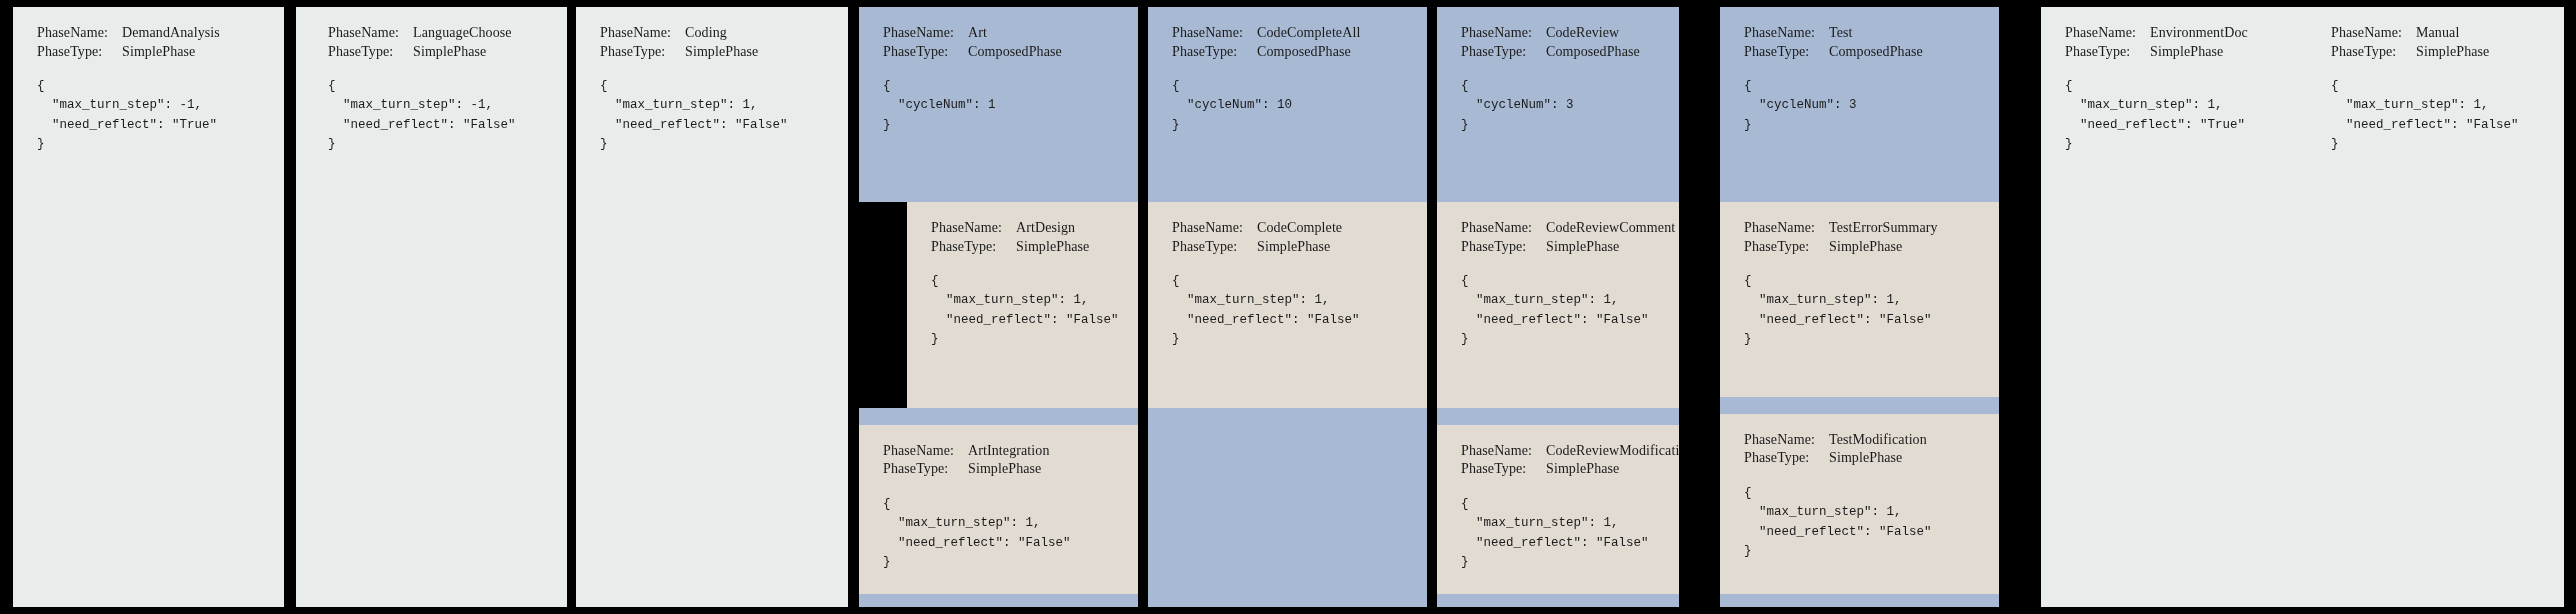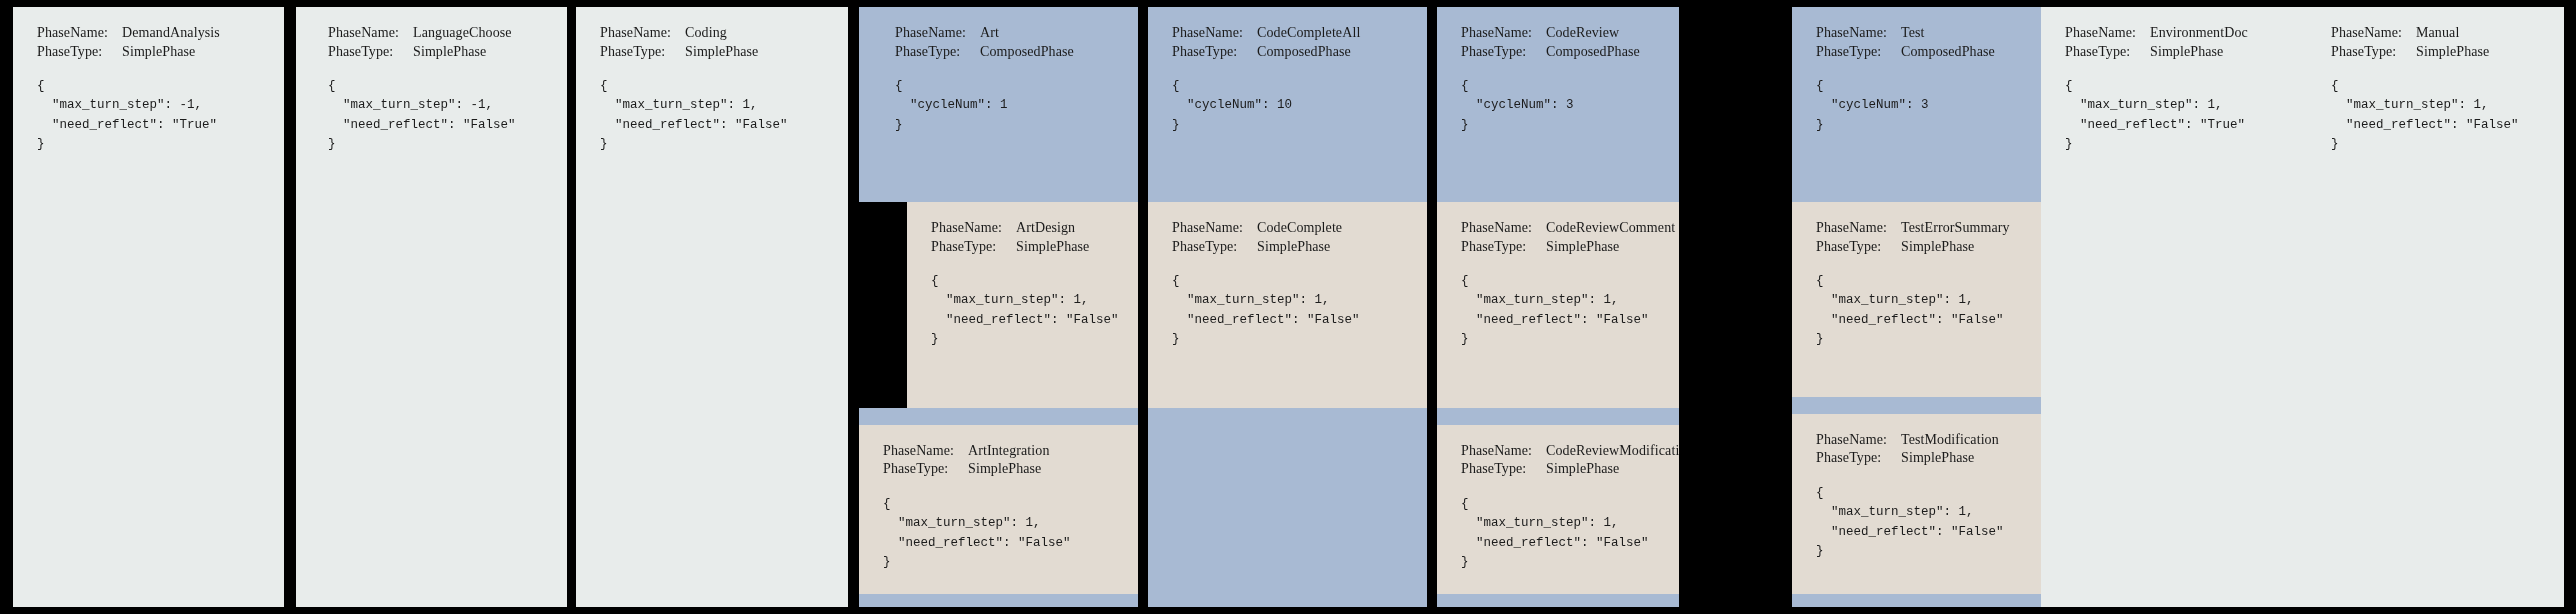--- a/index.html
+++ b/index.html
@@ -111,21 +111,21 @@
           <div class="hdr-line"><span class="hdr-key">PhaseName:</span><span class="hdr-val">Coding</span></div>
           <div class="hdr-line"><span class="hdr-key">PhaseType:</span><span class="hdr-val">SimplePhase</span></div>
           <pre class="json-body" style="margin: 15.8px 0px 0px;">{
   "max_turn_step": 1,
   "need_reflect": "False"
 }</pre>
         </div>
       </div>
     </div>
     <div class="column" style="position: absolute; left: 859px; width: 279px; top: 7.4px; height: 600px;">
-      <div class="block composed-head" style="flex: 0 0 195px; height: 195px; padding-left: 12px;">
+      <div class="block composed-head" style="flex: 0 0 195px; height: 195px;">
         <div class="block-inner">
           <div class="hdr-line"><span class="hdr-key">PhaseName:</span><span class="hdr-val">Art</span></div>
           <div class="hdr-line"><span class="hdr-key">PhaseType:</span><span class="hdr-val">ComposedPhase</span></div>
           <pre class="json-body" style="margin: 15.8px 0px 0px;">{
   "cycleNum": 1
 }</pre>
         </div>
       </div>
       <div class="block simple-nested" style="flex: 0 0 206px; height: 206px; margin-left: 48px;">
         <div class="block-inner">
@@ -198,21 +198,21 @@
           <div class="hdr-line"><span class="hdr-key">PhaseName:</span><span class="hdr-val">CodeReviewModification</span></div>
           <div class="hdr-line"><span class="hdr-key">PhaseType:</span><span class="hdr-val">SimplePhase</span></div>
           <pre class="json-body" style="margin: 15.8px 0px 0px;">{
   "max_turn_step": 1,
   "need_reflect": "False"
 }</pre>
         </div>
       </div>
       <div class="block filler-blue" style="flex: 0 0 14px; height: 14px;"></div>
     </div>
-    <div class="column" style="position: absolute; left: 1792px; width: 279px; top: 7.4px; height: 600px;">
+    <div class="column" style="position: absolute; left: 1720px; width: 279px; top: 7.4px; height: 600px;">
       <div class="block composed-head" style="flex: 0 0 195px; height: 195px;">
         <div class="block-inner">
           <div class="hdr-line"><span class="hdr-key">PhaseName:</span><span class="hdr-val">Test</span></div>
           <div class="hdr-line"><span class="hdr-key">PhaseType:</span><span class="hdr-val">ComposedPhase</span></div>
           <pre class="json-body" style="margin: 15.8px 0px 0px;">{
   "cycleNum": 3
 }</pre>
         </div>
       </div>
       <div class="block simple-nested" style="flex: 0 0 195px; height: 195px;">

